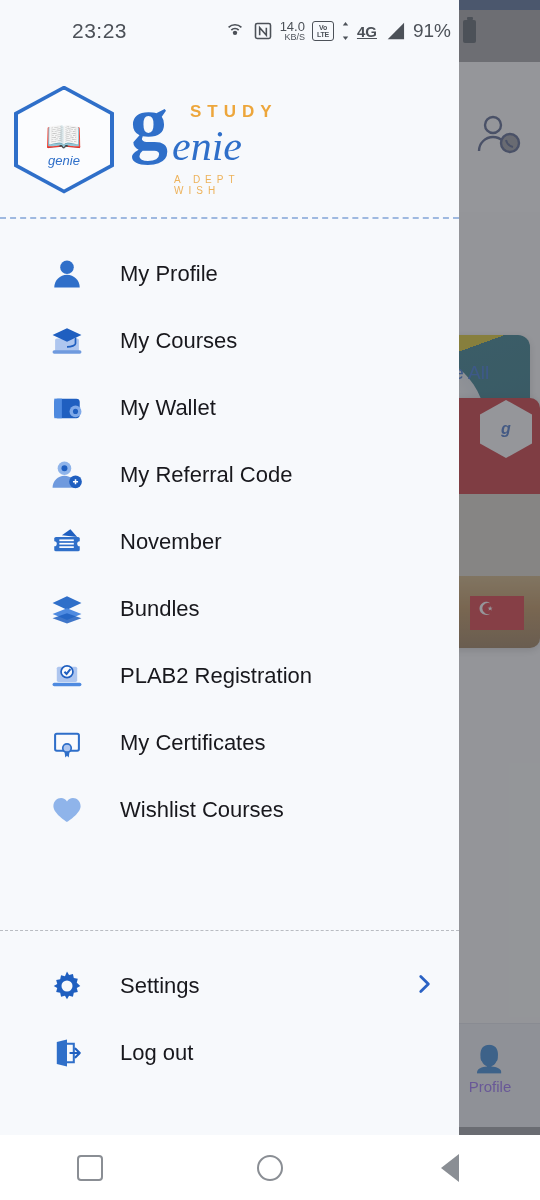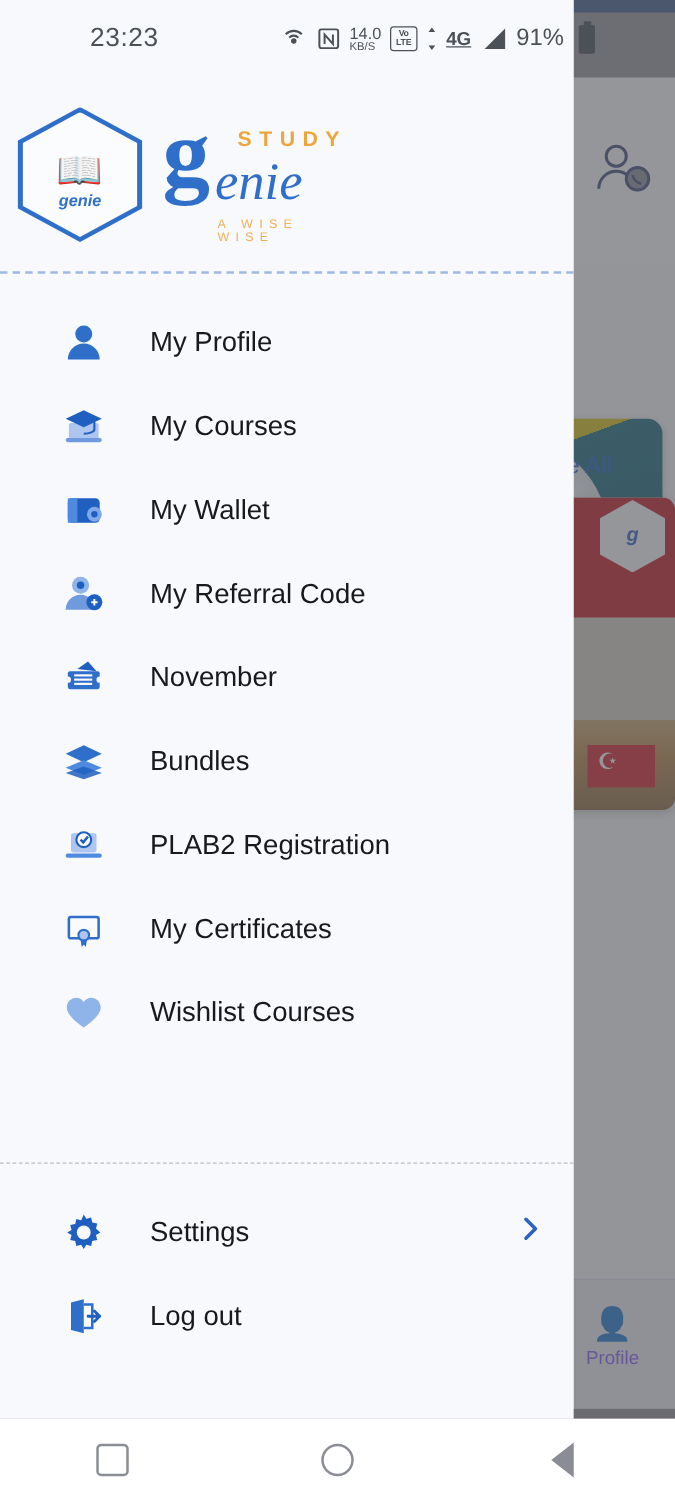--- a/index.html
+++ b/index.html
@@ -160,21 +160,21 @@
     background: #f7f9fc;
     display: flex; align-items: center;
     z-index: 6;
   }
   .clock { margin-left: 72px; font-size: 21px; color: #4c5158; letter-spacing: .5px; }
   .status-icons {
     margin-left: auto; margin-right: 8px;
     display: flex; align-items: center; gap: 7px;
   }
   .status-icons .si { color: #4c5158; display: flex; align-items: center; }
-  .kbs { display: flex; flex-direction: column; align-items: flex-start; line-height: 1; }
+  .kbs { display: flex; flex-direction: column; align-items: flex-end; line-height: 1; }
   .kbs .n { font-size: 13px; color: #4c5158; font-weight: 500; }
   .kbs .u { font-size: 9px; color: #4c5158; }
   .volte-box {
     border: 1.6px solid #4c5158; border-radius: 3px;
     padding: 0 1px; line-height: 1;
     display:flex; flex-direction:column; align-items:center; justify-content:center;
     width:22px;height:20px;
   }
   .volte-box span { font-size: 7px; font-weight: bold; color: #4c5158; letter-spacing: -.2px;}
   .gen4 { font-size: 15px; color: #4c5158; font-weight: 600; text-decoration: underline; }
@@ -216,21 +216,21 @@
     position: absolute; inset: 4px;
     background: #fbfcfe;
     clip-path: polygon(50% 0,100% 25%,100% 75%,50% 100%,0 75%,0 25%);
   }
   .hex-badge .art {
     position:absolute; left:0; right:0; top:18px; bottom:8px;
     display:flex; flex-direction:column; align-items:center; justify-content:center;
   }
   .hex-badge .book { font-size: 30px; color: #2c2c2c; line-height:1; }
   .hex-badge .mini {
-    font-size: 13px; color: #2f6fc9; font-style: italic; font-weight: bold;
+    font-size: 13px; color: #2f6fc9; font-style: italic; font-weight: normal;
     margin-top: 2px; line-height:1;
   }
   .wordmark {
     margin-left: 16px; position: relative; width: 160px; height: 100px;
   }
   .wordmark .gmark {
     position: absolute; left: 0; top: 2px;
     font-size: 76px; font-weight: bold; color: #2f6fc9;
     line-height: .82; font-family: "Liberation Serif", serif;
   }
@@ -362,21 +362,21 @@
         <div class="inner"></div>
         <div class="art">
           <div class="book">📖</div>
           <div class="mini">genie</div>
         </div>
       </div>
       <div class="wordmark">
         <div class="gmark">g</div>
         <div class="study">STUDY</div>
         <div class="genie">enie</div>
-        <div class="tag">A WISE WISE</div>
+        <div class="tag">A DEPT WISH</div>
       </div>
     </div>
 
     <div class="divider-top"></div>
 
     <div class="menu">
 
       <div class="menu-item">
         <span class="icon">
           <svg viewBox="0 0 40 40" width="34" height="34" fill="#2f6fc9">

